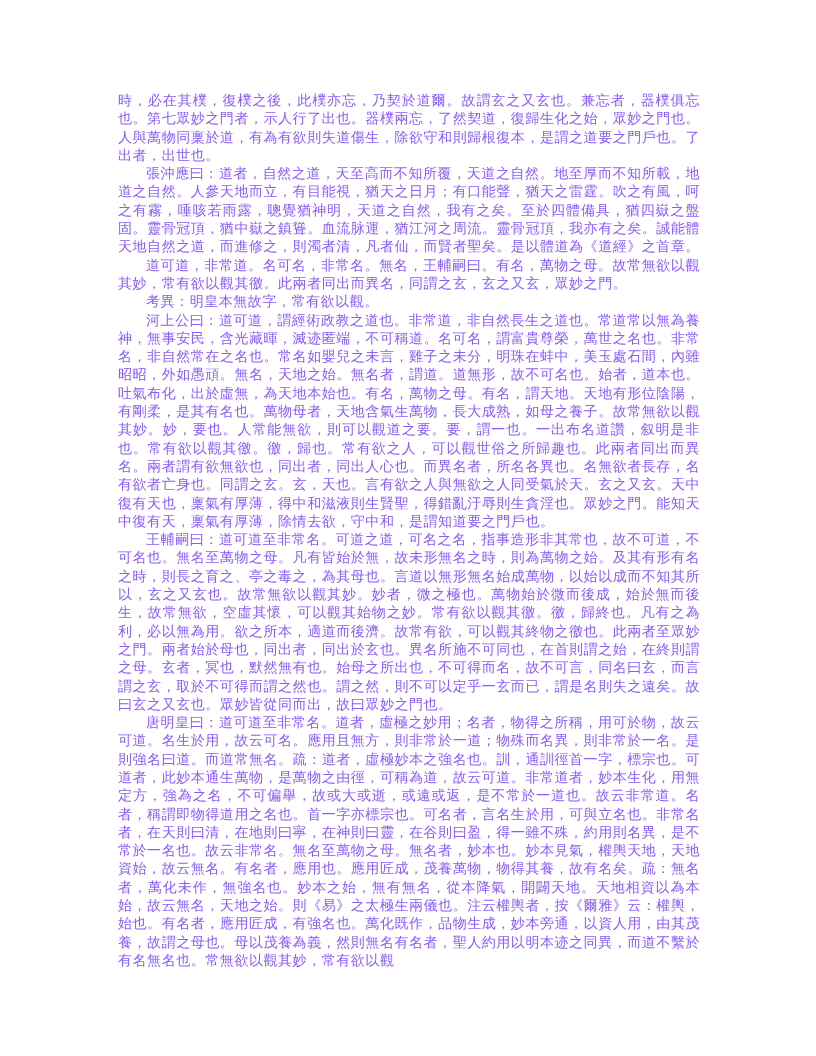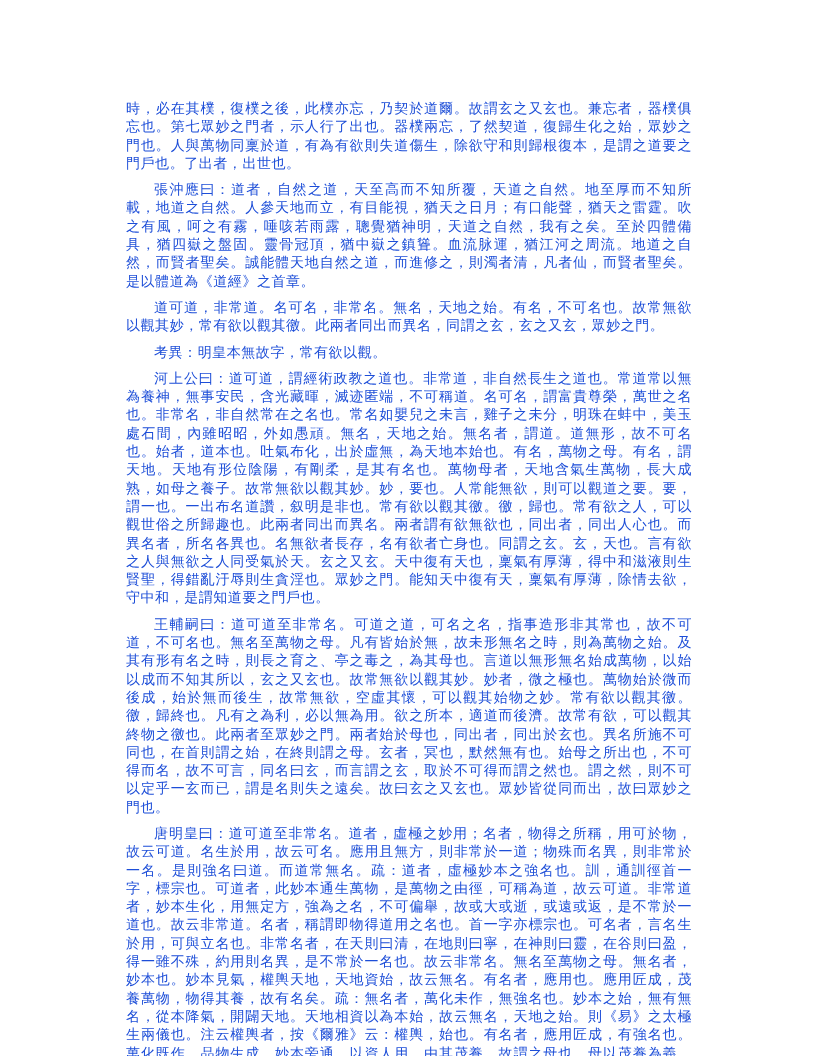--- a/index.html
+++ b/index.html
@@ -16,40 +16,40 @@
     box-sizing: border-box;
     width: 816px;
     height: 1056px;
     background: #ffffff;
     padding: 92px 116px 0 118px;
   }
   .text-block {
     width: 582px;
   }
   .para {
-    margin: 8px;
+    margin: 0;
     padding: 0;
     font-family: "Liberation Serif", "DejaVu Serif", serif;
     font-size: 14px;
     line-height: 18.3px;
-    color: #1d4ed8;
+    color: #8b5cf6;
     text-align: justify;
     letter-spacing: 0.55px;
     word-break: break-all;
   }
   .para.indent {
     text-indent: 2em;
   }
 </style>
 </head>
 <body>
 
 <div class="page">
   <div class="text-block">
       <p class="para">時，必在其樸，復樸之後，此樸亦忘，乃契於道爾。故謂玄之又玄也。兼忘者，器樸俱忘也。第七眾妙之門者，示人行了出也。器樸兩忘，了然契道，復歸生化之始，眾妙之門也。人與萬物同稟於道，有為有欲則失道傷生，除欲守和則歸根復本，是謂之道要之門戶也。了出者，出世也。</p>
-      <p class="para indent">張沖應曰：道者，自然之道，天至高而不知所覆，天道之自然。地至厚而不知所載，地道之自然。人參天地而立，有目能視，猶天之日月；有口能聲，猶天之雷霆。吹之有風，呵之有霧，唾咳若雨露，聰覺猶神明，天道之自然，我有之矣。至於四體備具，猶四嶽之盤固。靈骨冠頂，猶中嶽之鎮聳。血流脉運，猶江河之周流。地道之自然，而賢者聖矣。誠能體天地自然之道，而進修之，則濁者清，凡者仙，而賢者聖矣。是以體道為《道經》之首章。</p>
-      <p class="para indent">道可道，非常道。名可名，非常名。無名，天地之始。有名，不可名也。故常無欲以觀其妙，常有欲以觀其徼。此兩者同出而異名，同謂之玄，玄之又玄，眾妙之門。</p>
+      <p class="para indent">張沖應曰：道者，自然之道，天至高而不知所覆，天道之自然。地至厚而不知所載，地道之自然。人參天地而立，有目能視，猶天之日月；有口能聲，猶天之雷霆。吹之有風，呵之有霧，唾咳若雨露，聰覺猶神明，天道之自然，我有之矣。至於四體備具，猶四嶽之盤固。靈骨冠頂，猶中嶽之鎮聳。血流脉運，猶江河之周流。靈骨冠頂，我亦有之矣。誠能體天地自然之道，而進修之，則濁者清，凡者仙，而賢者聖矣。是以體道為《道經》之首章。</p>
+      <p class="para indent">道可道，非常道。名可名，非常名。無名，王輔嗣曰。有名，萬物之母。故常無欲以觀其妙，常有欲以觀其徼。此兩者同出而異名，同謂之玄，玄之又玄，眾妙之門。</p>
       <p class="para indent">考異：明皇本無故字，常有欲以觀。</p>
       <p class="para indent">河上公曰：道可道，謂經術政教之道也。非常道，非自然長生之道也。常道常以無為養神，無事安民，含光藏暉，滅迹匿端，不可稱道。名可名，謂富貴尊榮，萬世之名也。非常名，非自然常在之名也。常名如嬰兒之未言，雞子之未分，明珠在蚌中，美玉處石間，內雖昭昭，外如愚頑。無名，天地之始。無名者，謂道。道無形，故不可名也。始者，道本也。吐氣布化，出於虛無，為天地本始也。有名，萬物之母。有名，謂天地。天地有形位陰陽，有剛柔，是其有名也。萬物母者，天地含氣生萬物，長大成熟，如母之養子。故常無欲以觀其妙。妙，要也。人常能無欲，則可以觀道之要。要，謂一也。一出布名道讚，叙明是非也。常有欲以觀其徼。徼，歸也。常有欲之人，可以觀世俗之所歸趣也。此兩者同出而異名。兩者謂有欲無欲也，同出者，同出人心也。而異名者，所名各異也。名無欲者長存，名有欲者亡身也。同謂之玄。玄，天也。言有欲之人與無欲之人同受氣於天。玄之又玄。天中復有天也，稟氣有厚薄，得中和滋液則生賢聖，得錯亂汙辱則生貪淫也。眾妙之門。能知天中復有天，稟氣有厚薄，除情去欲，守中和，是謂知道要之門戶也。</p>
       <p class="para indent">王輔嗣曰：道可道至非常名。可道之道，可名之名，指事造形非其常也，故不可道，不可名也。無名至萬物之母。凡有皆始於無，故未形無名之時，則為萬物之始。及其有形有名之時，則長之育之、亭之毒之，為其母也。言道以無形無名始成萬物，以始以成而不知其所以，玄之又玄也。故常無欲以觀其妙。妙者，微之極也。萬物始於微而後成，始於無而後生，故常無欲，空虛其懷，可以觀其始物之妙。常有欲以觀其徼。徼，歸終也。凡有之為利，必以無為用。欲之所本，適道而後濟。故常有欲，可以觀其終物之徼也。此兩者至眾妙之門。兩者始於母也，同出者，同出於玄也。異名所施不可同也，在首則謂之始，在終則謂之母。玄者，冥也，默然無有也。始母之所出也，不可得而名，故不可言，同名曰玄，而言謂之玄，取於不可得而謂之然也。謂之然，則不可以定乎一玄而已，謂是名則失之遠矣。故曰玄之又玄也。眾妙皆從同而出，故曰眾妙之門也。</p>
       <p class="para indent">唐明皇曰：道可道至非常名。道者，虛極之妙用；名者，物得之所稱，用可於物，故云可道。名生於用，故云可名。應用且無方，則非常於一道；物殊而名異，則非常於一名。是則強名曰道。而道常無名。疏：道者，虛極妙本之強名也。訓，通訓徑首一字，標宗也。可道者，此妙本通生萬物，是萬物之由徑，可稱為道，故云可道。非常道者，妙本生化，用無定方，強為之名，不可偏舉，故或大或逝，或遠或返，是不常於一道也。故云非常道。名者，稱謂即物得道用之名也。首一字亦標宗也。可名者，言名生於用，可與立名也。非常名者，在天則曰清，在地則曰寧，在神則曰靈，在谷則曰盈，得一雖不殊，約用則名異，是不常於一名也。故云非常名。無名至萬物之母。無名者，妙本也。妙本見氣，權輿天地，天地資始，故云無名。有名者，應用也。應用匠成，茂養萬物，物得其養，故有名矣。疏：無名者，萬化未作，無強名也。妙本之始，無有無名，從本降氣，開闢天地。天地相資以為本始，故云無名，天地之始。則《易》之太極生兩儀也。注云權輿者，按《爾雅》云：權輿，始也。有名者，應用匠成，有強名也。萬化既作，品物生成，妙本旁通，以資人用，由其茂養，故謂之母也。母以茂養為義，然則無名有名者，聖人約用以明本迹之同異，而道不繫於有名無名也。常無欲以觀其妙，常有欲以觀</p>
     </div>
 </div>
 
 </body></html>

